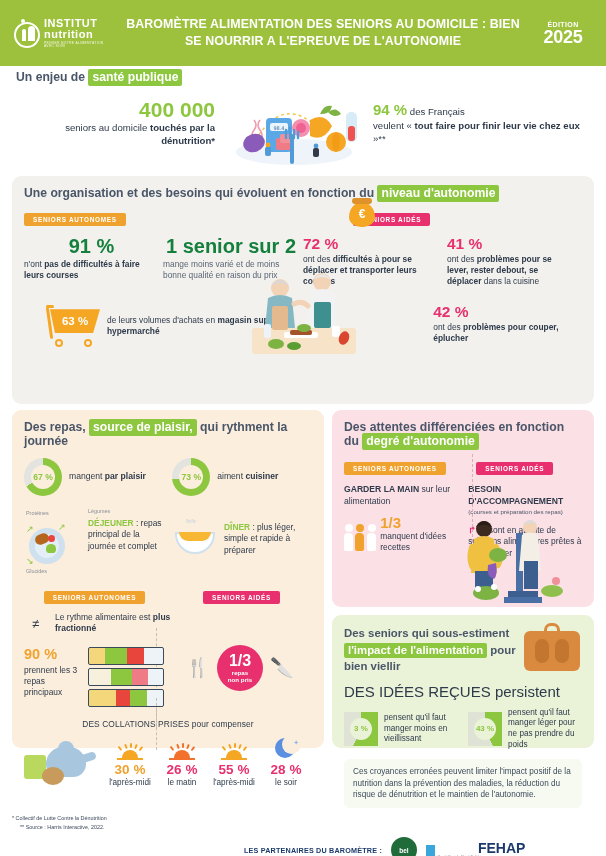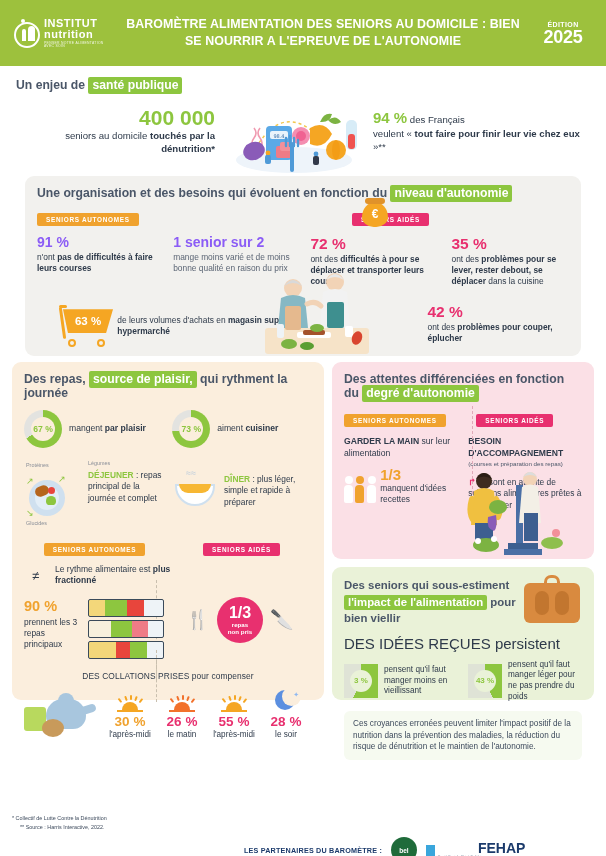--- a/index.html
+++ b/index.html
@@ -38,45 +38,45 @@
     padding: 0 6px;
   }
   .edition { width: 58px; flex:0 0 58px; text-align:center; color:#fff; line-height:1;}
   .edition .e1 { font-size: 7px; font-weight:700; letter-spacing:.4px; }
   .edition .e2 { font-size: 18px; font-weight: 800; letter-spacing:-.3px; }
 
   
   .sec-title { font-size: 12.2px; font-weight: 700; color: #4a5668; }
   .hl { background:#8dc63f; color:#fff; padding: 1px 4px 2px; border-radius:2px; }
 
-  .s1 { position: relative; padding: 12px 16px 0; height: 106px; }
+  .s1 { position: relative; padding: 4px 16px 0; height: 106px; }
   .s1 .row { display:flex; align-items:flex-start; margin-top: 6px; }
   .s1 .col-a { width: 205px; text-align: right; padding-right: 6px; padding-top: 8px;}
   .big-green { font-size: 21px; font-weight: 800; color: #8dc63f; line-height:1.1;}
   .s1 .col-a .cap { font-size: 9.6px; line-height: 1.3; margin-top: 1px; color:#2e3a4a;}
   .s1 .col-b { width: 146px; display:flex; align-items:center; justify-content:center;}
   .s1 .col-c { flex:1; padding-top: 10px; padding-left: 6px;}
   .s1 .col-c .l { font-size: 9.6px; line-height:1.35;}
   .pct-green { font-size: 15px; font-weight: 800; color:#8dc63f; }
 
   
   .card { border-radius: 9px; position: relative; }
-  .s2 { margin: 4px 25px 0; background: #f2f1ee; padding: 10px 12px 8px; height: 180px; }
+  .s2 { margin: 4px 12px 0; background: #f2f1ee; padding: 10px 12px 8px; height: 228px; }
   .tag {
     display:inline-block; color:#fff; font-size: 6.4px; font-weight: 800;
     letter-spacing: .7px; padding: 3px 9px; border-radius: 2px;
   }
   .tag-orange { background:#f0a22e; }
   .tag-pink { background:#e8306f; }
   .s2 .cols { display:flex; margin-top: 9px; gap: 4px;}
   .c-auto { width: 135px; }
   .c-auto2 { width: 136px; }
   .c-aide { width: 140px; }
   .c-aide2 { width: 120px; }
-  .stat-o { font-size: 14px; font-weight: 800; color: #8b5cf6; line-height: 1.1;}
+  .stat-o { font-size: 20px; font-weight: 800; color: #15803d; line-height: 1.1; text-align: center;}
   .stat-p { font-size: 15.5px; font-weight: 800; color: #e8306f; line-height: 1.1;}
   .stat-cap { font-size: 8.4px; line-height: 1.32; margin-top: 2px; }
   .stat-cap b { font-weight: 700; }
   .s2 .blurb { font-size: 8.4px; line-height:1.32; color:#5c6675; margin-top:2px;}
   .cart-wrap { display:flex; align-items:center; gap:8px; margin-top: 14px; margin-left: 22px;}
   .cart {
     position: relative; width: 58px; height: 42px;
   }
   .cart .body {
     position:absolute; left: 4px; top: 4px; width: 50px; height: 24px;
@@ -340,21 +340,21 @@
         <div class="stat-o">1 senior sur 2</div>
         <div class="blurb">mange moins varié et de moins bonne qualité en raison du prix</div>
       </div>
       <div class="c-aide">
         <div class="stat-p">72 %</div>
         <div class="stat-cap">
           <span>ont des </span><b>difficultés à pour se déplacer et transporter leurs courses</b>
         </div>
       </div>
       <div class="c-aide2">
-        <div class="stat-p">35 %</div>
+        <div class="stat-p">41 %</div>
         <div class="stat-cap">
           <span>ont des </span><b>problèmes pour se lever, rester debout, se déplacer</b><span> dans la cuisine</span>
         </div>
       </div>
     </div>
 
     <div style="display:flex; margin-top:4px;">
       <div class="cart-wrap">
         <div class="cart">
           <div class="stick"></div>

